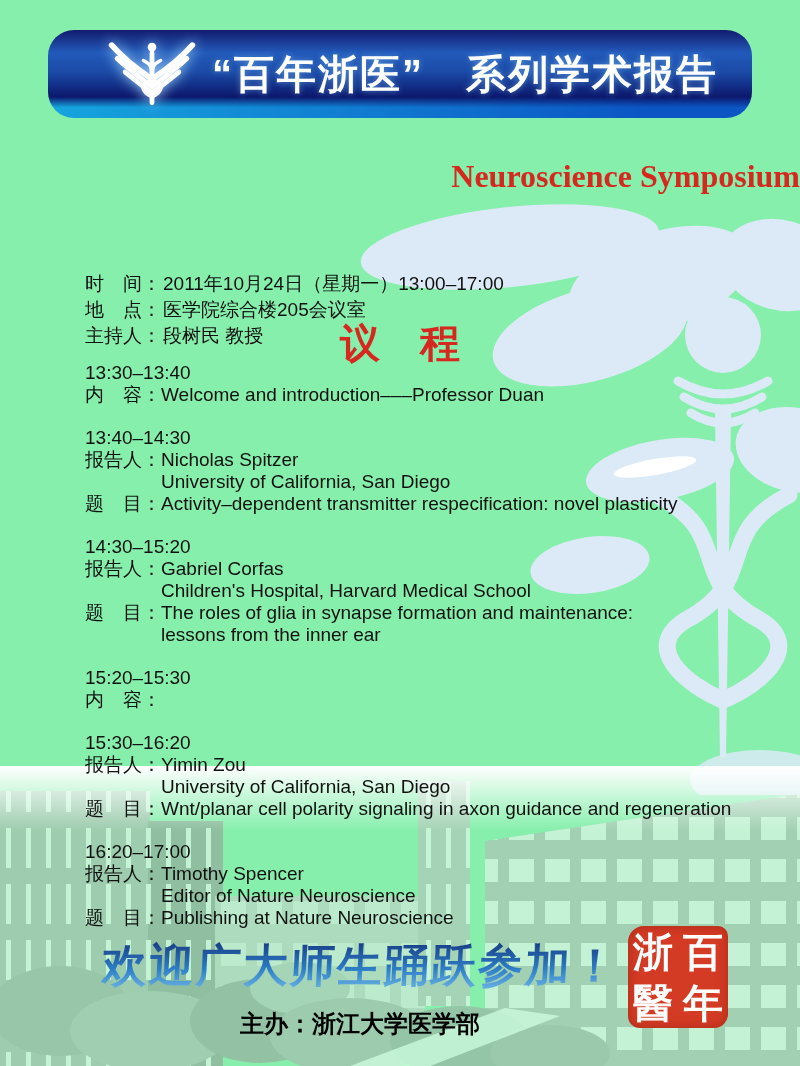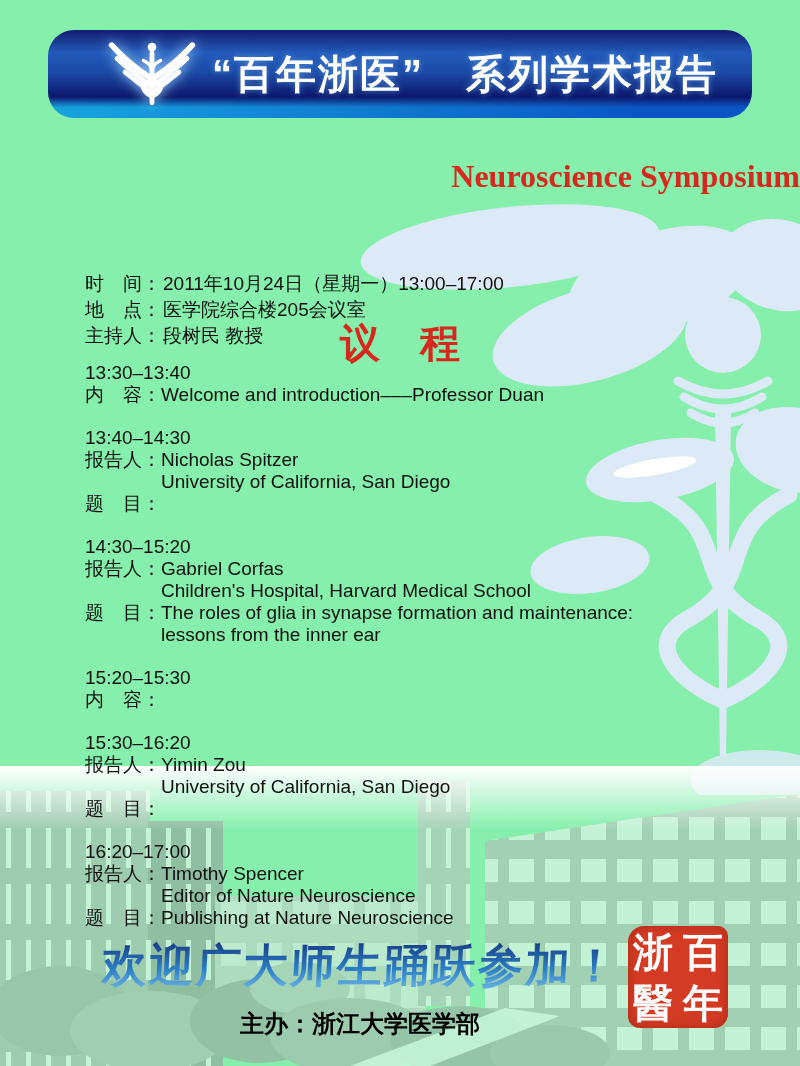--- a/index.html
+++ b/index.html
@@ -168,20 +168,23 @@
       <div class="row">
         <div class="label">报告人：</div>
         <div class="lines">
               <div class="line">Nicholas Spitzer</div>
               <div class="line">University of California, San Diego</div>
             </div>
       </div>
 
       <div class="row">
         <div class="label">题　目：</div>
+        <div class="lines">
+              <div class="line">Activity–dependent transmitter respecification: novel plasticity</div>
+            </div>
       </div>
     </div>
 
       <div class="block">
         <div class="time">14:30–15:20</div>
 
       <div class="row">
         <div class="label">报告人：</div>
         <div class="lines">
               <div class="line">Gabriel Corfas</div>
@@ -212,20 +215,23 @@
       <div class="row">
         <div class="label">报告人：</div>
         <div class="lines">
               <div class="line">Yimin Zou</div>
               <div class="line">University of California, San Diego</div>
             </div>
       </div>
 
       <div class="row">
         <div class="label">题　目：</div>
+        <div class="lines">
+              <div class="line">Wnt/planar cell polarity signaling in axon guidance and regeneration</div>
+            </div>
       </div>
     </div>
 
       <div class="block">
         <div class="time">16:20–17:00</div>
 
       <div class="row">
         <div class="label">报告人：</div>
         <div class="lines">
               <div class="line">Timothy Spencer</div>

